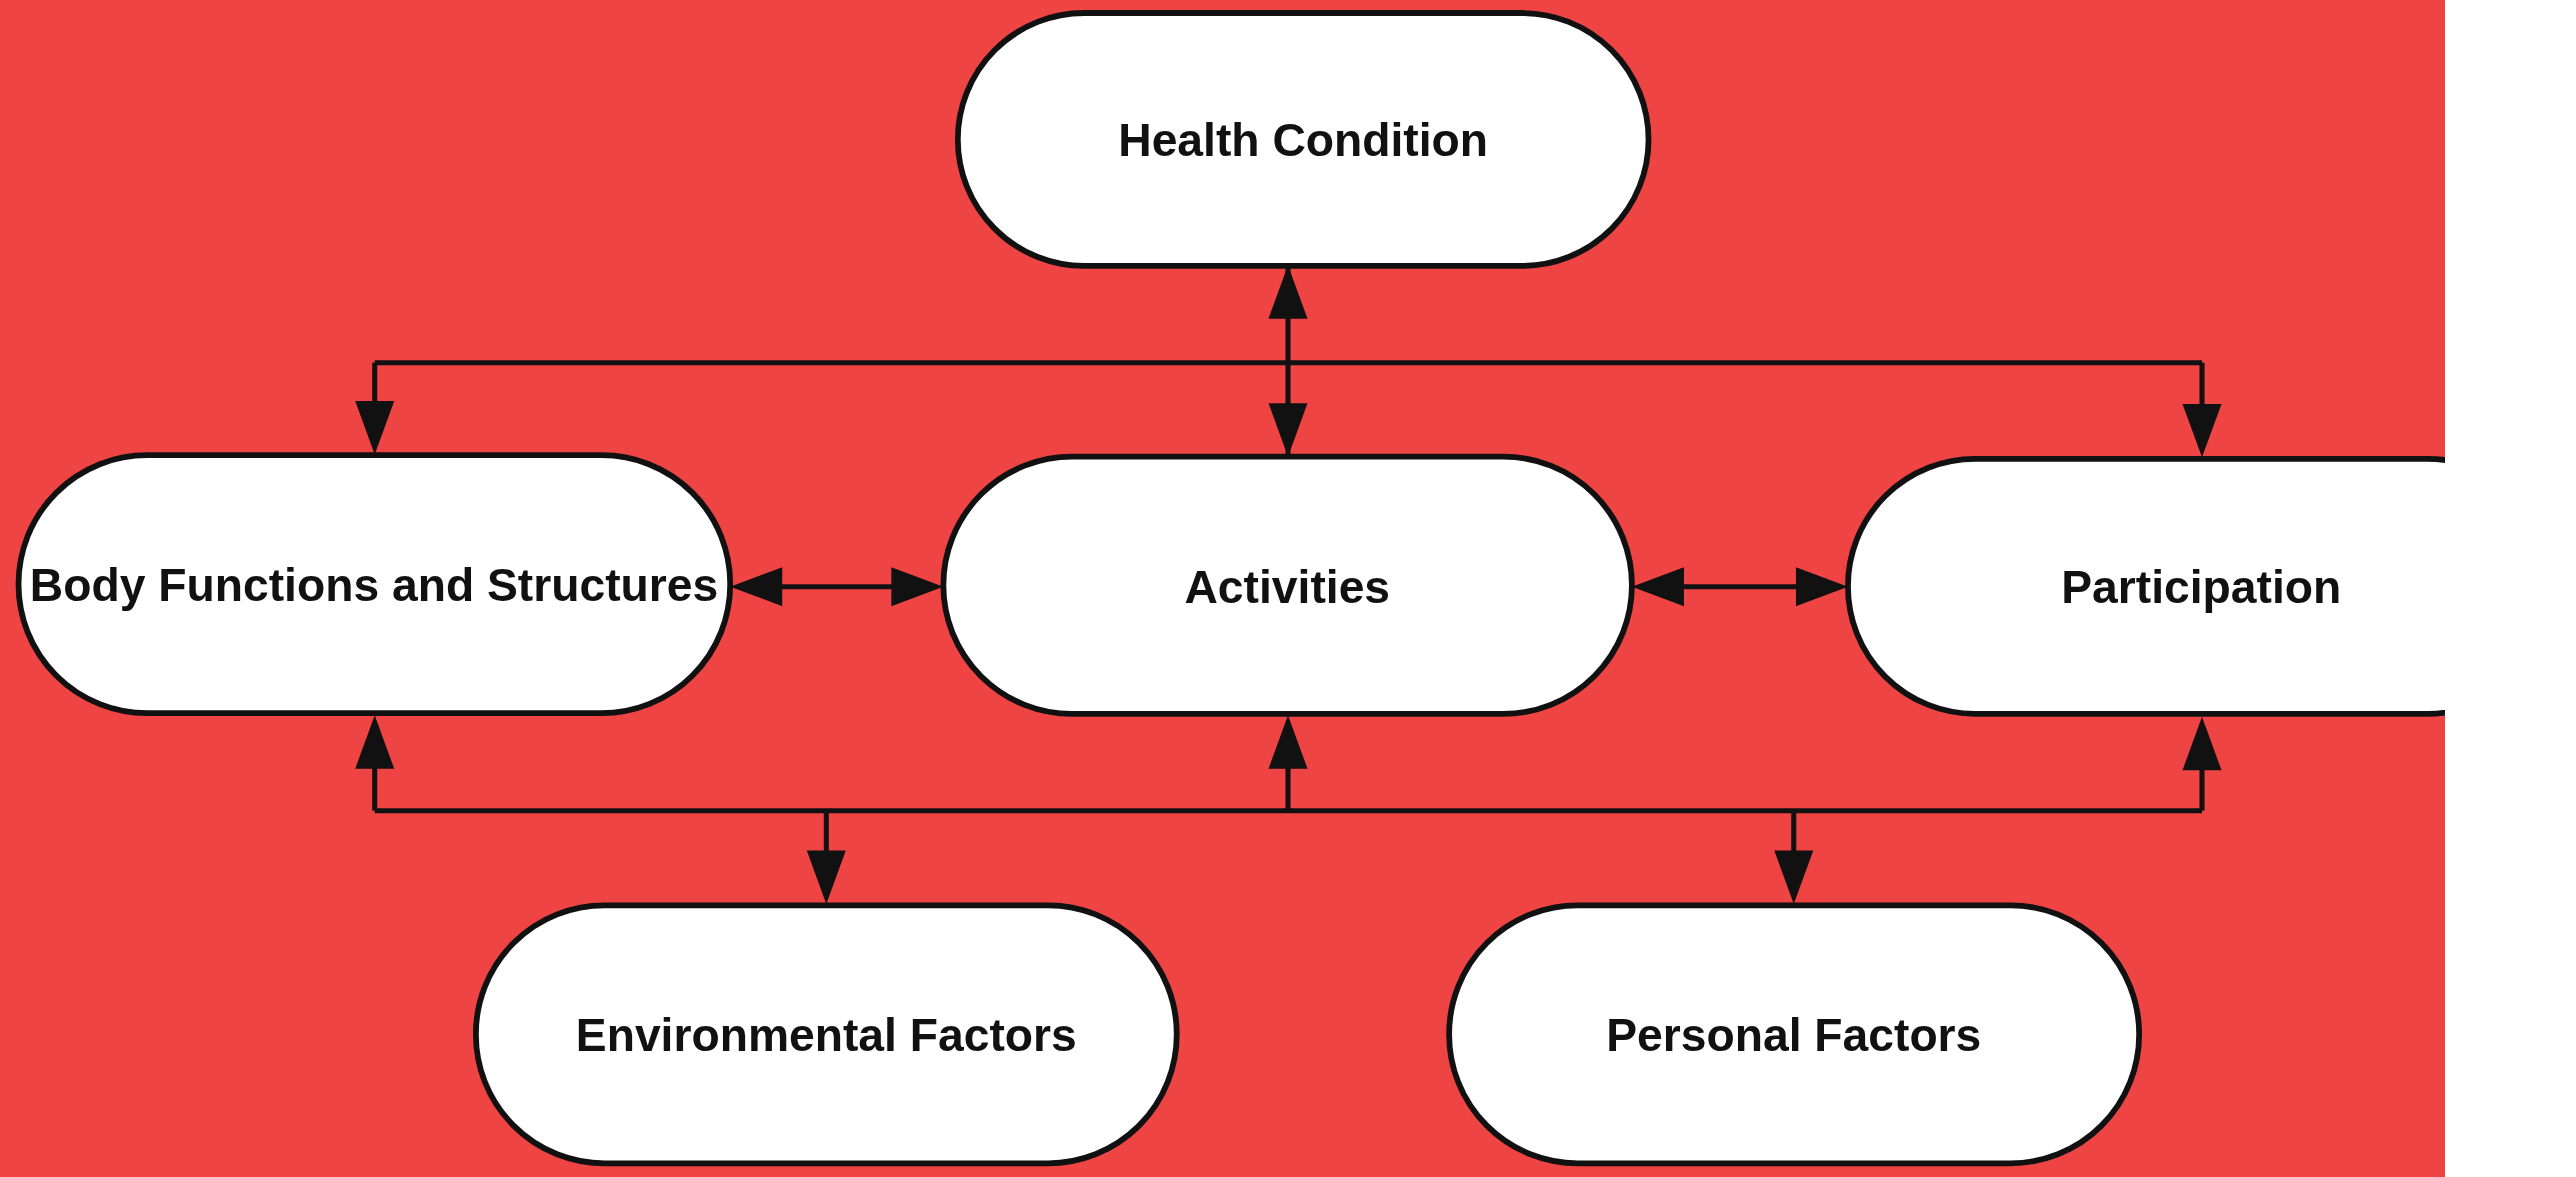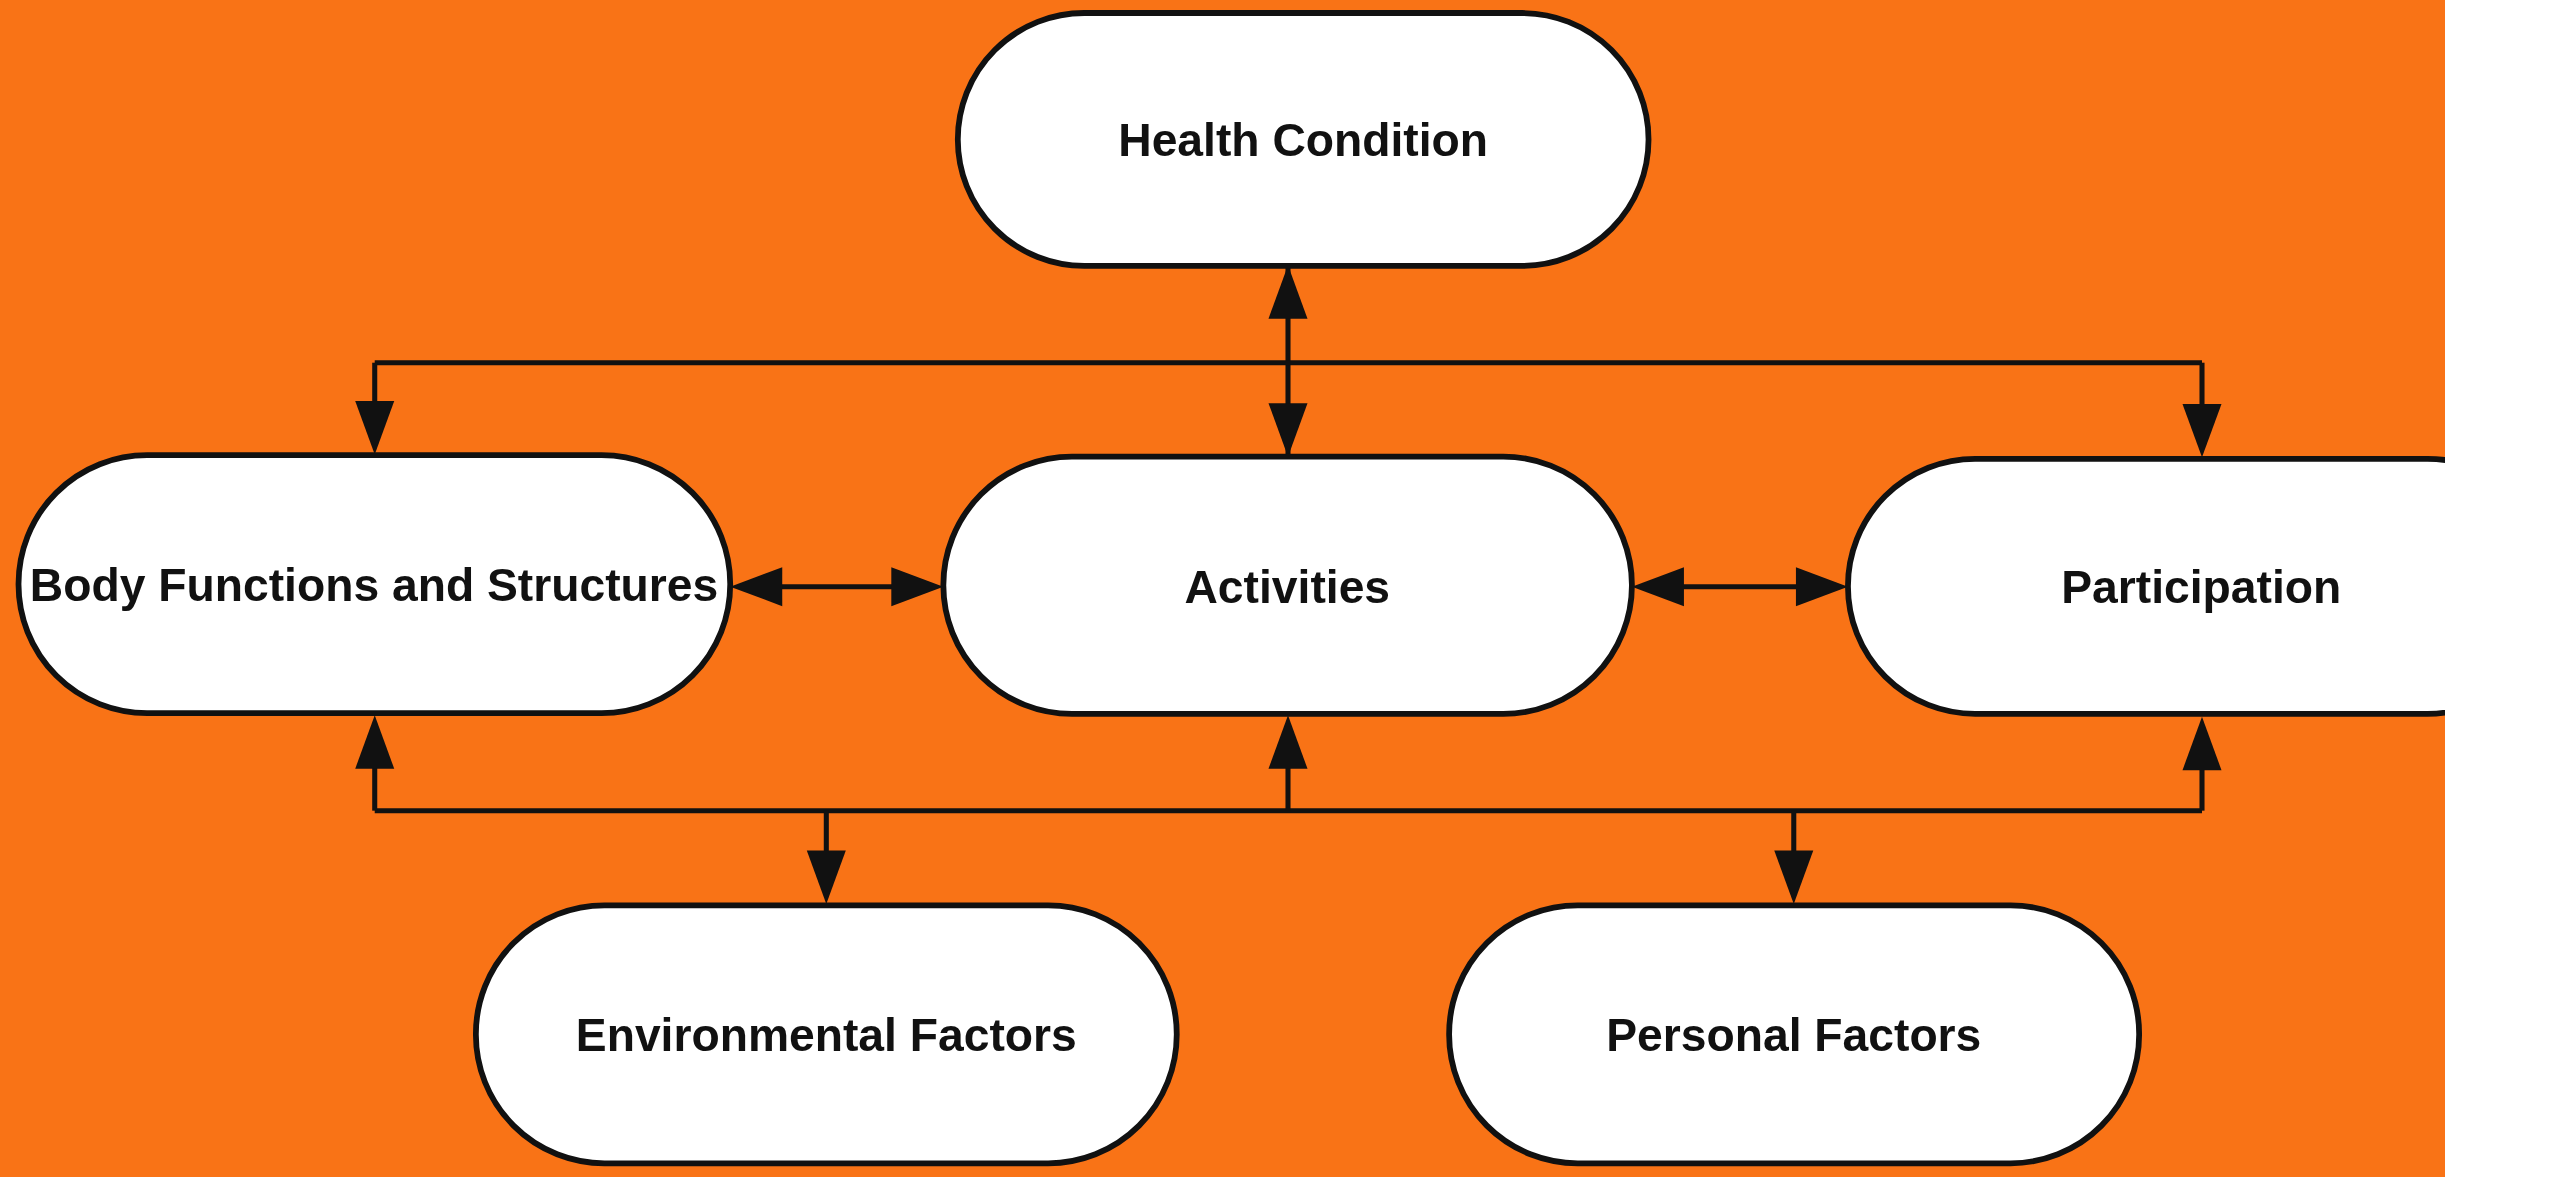--- a/index.html
+++ b/index.html
@@ -4,21 +4,21 @@
 <style>
   html, body {
     margin: 0;
     padding: 0;
     background: #ffffff;
   }
   .stage {
     position: relative;
     width: 2445px;
     height: 1177px;
-    background: #f97316;
+    background: #ef4444;
     overflow: hidden;
   }
   svg { display: block; }
   .node-shape {
     fill: #ffffff;
     stroke: #111111;
     stroke-width: 8;
   }
   .edge-line {
     fill: none;

